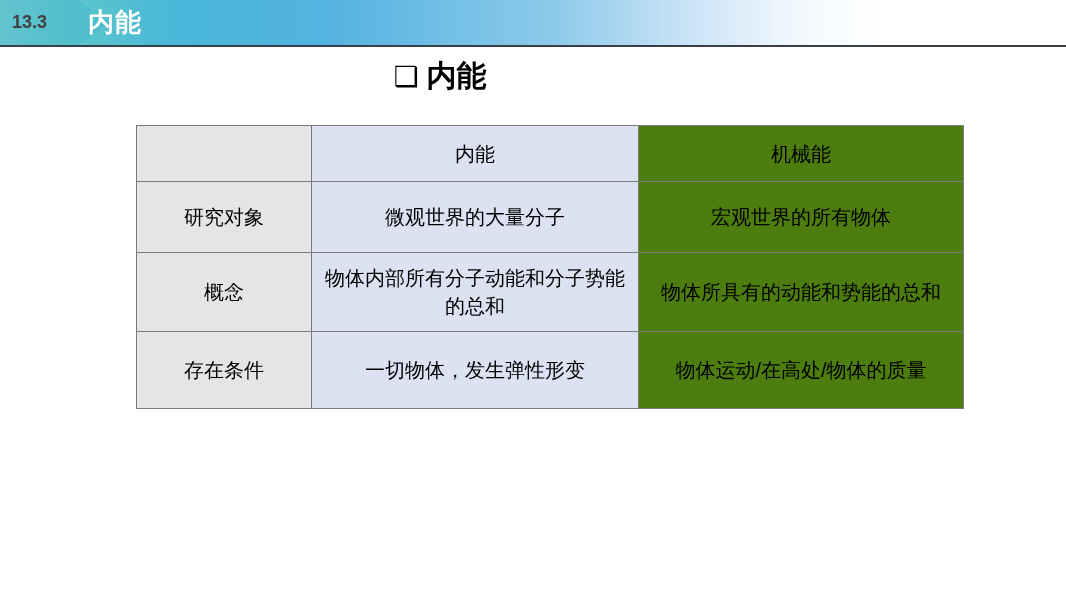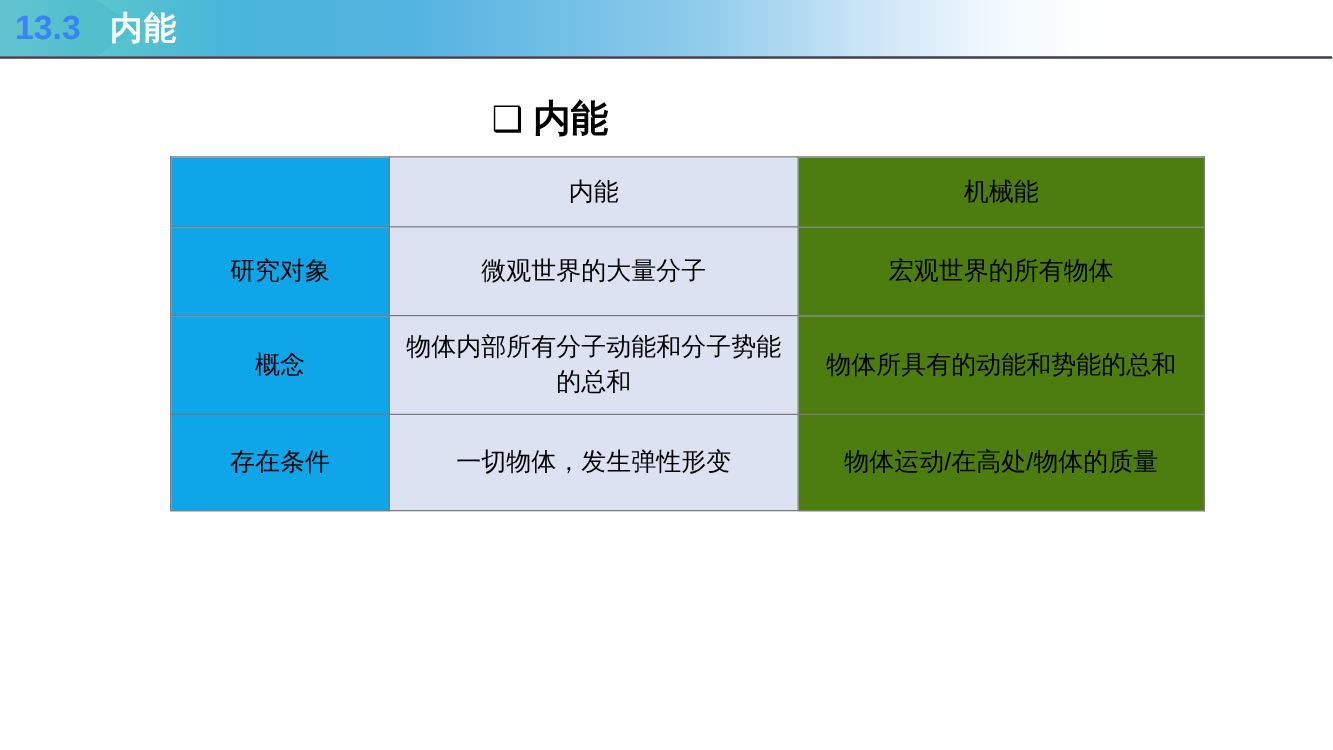--- a/index.html
+++ b/index.html
@@ -48,23 +48,23 @@
     top: 0;
     width: 110px;
     height: 45px;
     background: linear-gradient(to right, #63c4cf 0%, #52bfcc 60%, #4dbdcd 100%);
     clip-path: polygon(0 0, 78px 0, 110px 50%, 78px 100%, 0 100%);
   }
   .banner-num {
     position: absolute;
     left: 12px;
     top: 8px;
-    font-size: 27px;
+    font-size: 18px;
     font-weight: bold;
-    color: #3b82f6;
+    color: #404040;
     letter-spacing: 0px;
     line-height: 28px;
   }
   .banner-title {
     position: absolute;
     left: 88px;
     top: 5px;
     font-size: 26px;
     font-weight: bold;
     color: #ffffff;
@@ -77,21 +77,21 @@
     top: 45px;
     width: 1066px;
     height: 2px;
     background: #3a3f47;
   }
 
   
   .slide-heading {
     position: absolute;
     left: 0;
-    top: 76px;
+    top: 56px;
     width: 880px;
     text-align: center;
     font-size: 30px;
     font-weight: bold;
     color: #000000;
     line-height: 40px;
     white-space: nowrap;
   }
   .slide-heading .bullet {
     font-size: 28px;
@@ -111,21 +111,21 @@
   .cmp-table td {
     border: 1px solid #7b7b7b;
     text-align: center;
     vertical-align: middle;
     color: #000000;
     font-size: 20px;
     line-height: 28px;
     padding: 4px 5px;
     font-family: "Liberation Sans", "DejaVu Sans", sans-serif;
   }
-  .col-label  { width: 164px; background: #0ea5e9; }
+  .col-label  { width: 164px; background: #e5e5e5; }
   .col-inner  { width: 316px; background: #dce2f2; }
   .col-mech   { width: 314px; background: #4d7c0f; }
 
   .row-head td { height: 47px; }
   .row-2 td    { height: 62px; }
   .row-3 td    { height: 70px; }
   .row-4 td    { height: 68px; text-align: center; }
   .row-5 td    { height: 68px; }
 </style>
 </head>

